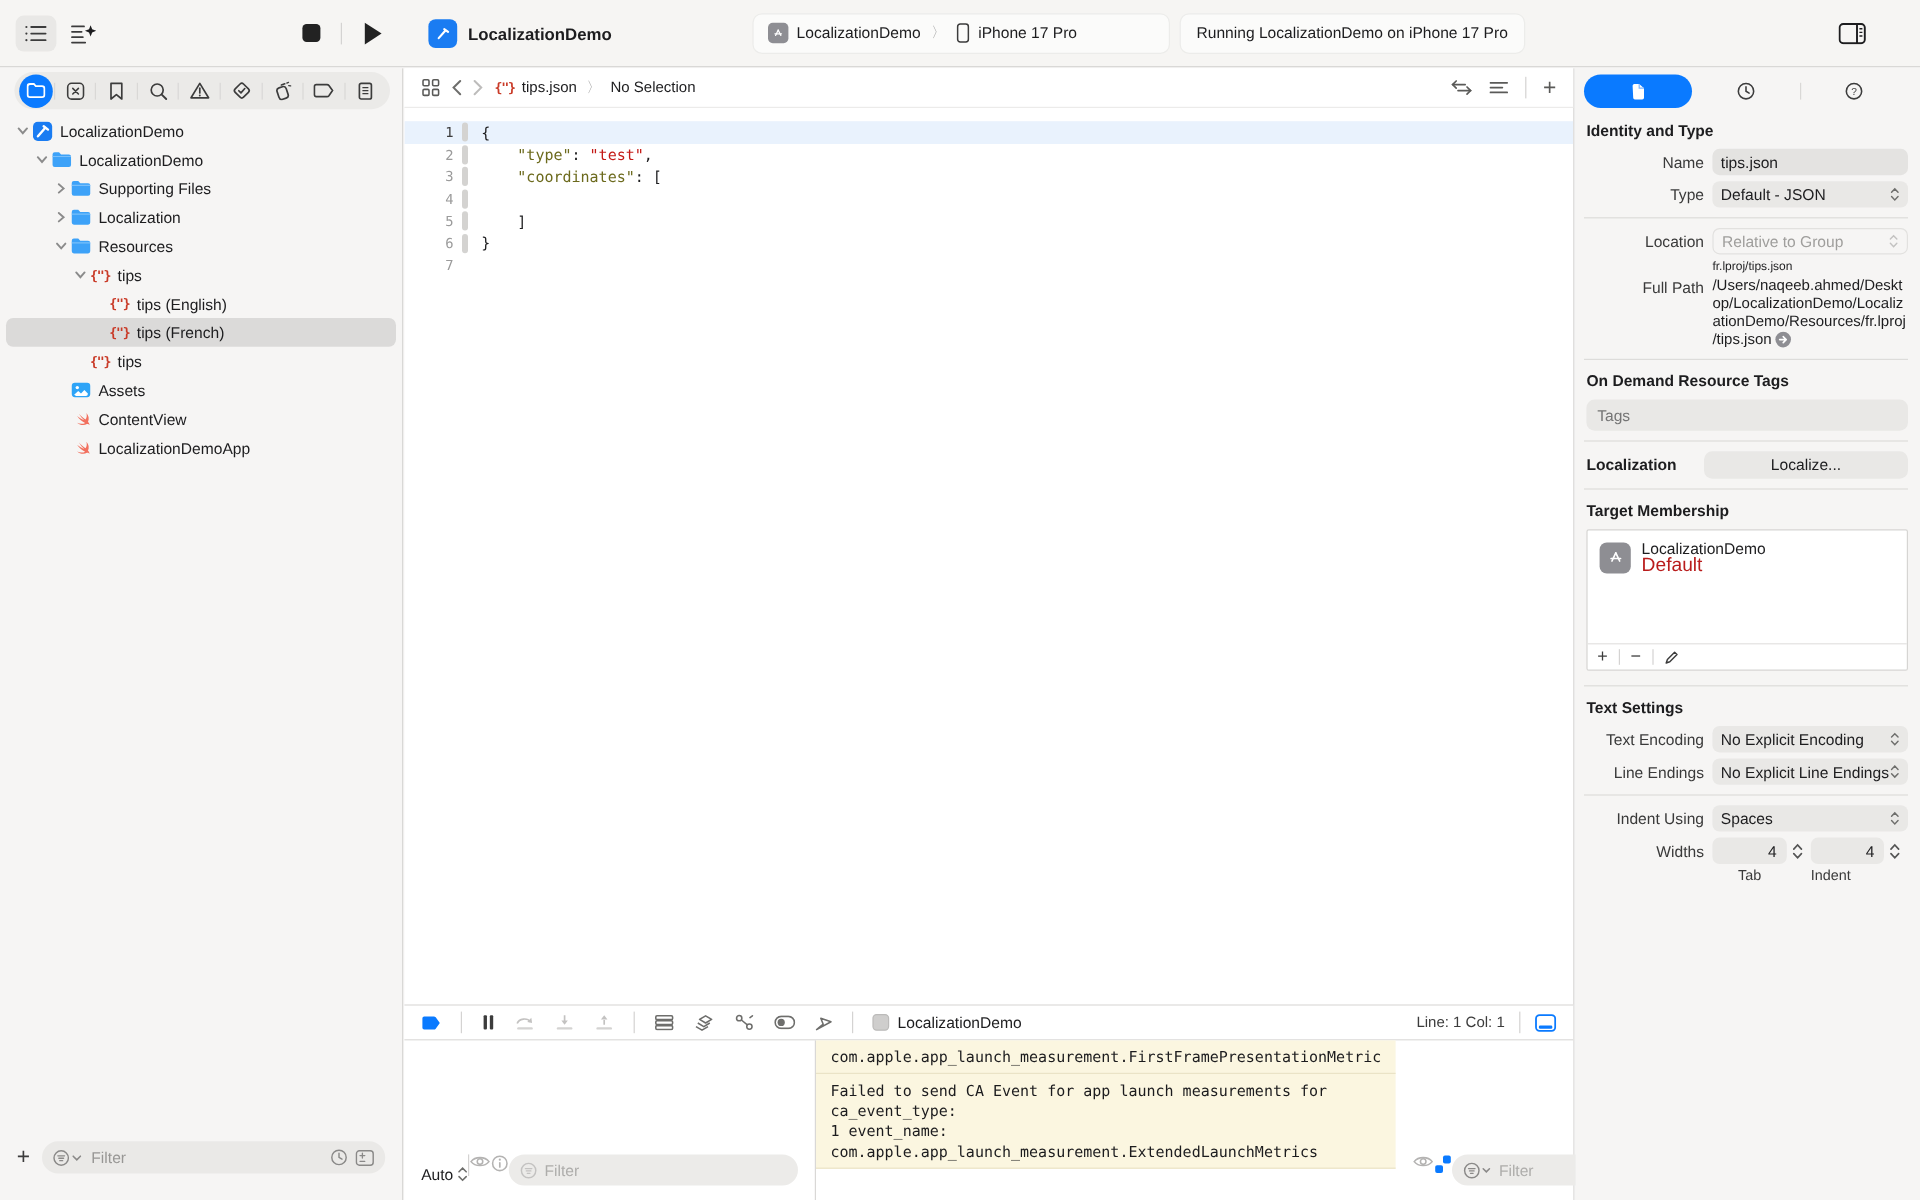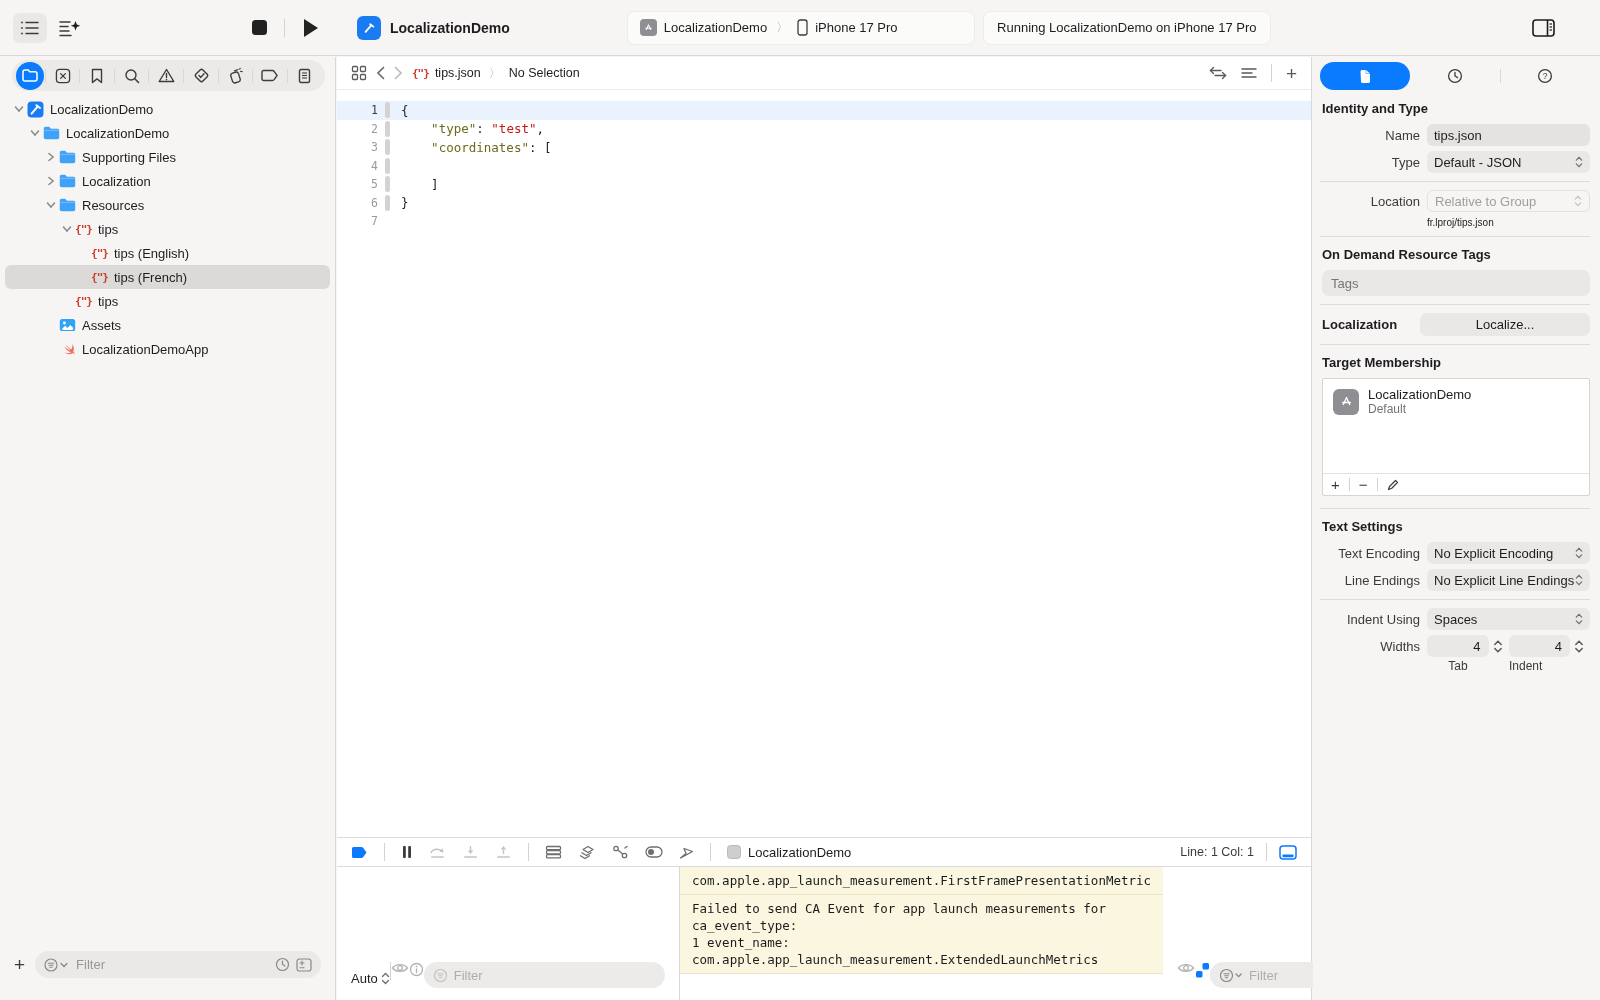--- a/index.html
+++ b/index.html
@@ -94,21 +94,21 @@
   .path-val{flex:1;overflow-wrap:anywhere;line-height:15px;font-size:12.5px}
   .path-arrow{display:inline-flex;vertical-align:-3px;margin-left:3px}
   .big-field{height:26px;background:#e9e8e6;border-radius:7px;display:flex;align-items:center;padding:0 9px;color:#98979
 5;color:#989795;margin:0 0 4px 2px}
   .loc-row{display:flex;align-items:center;justify-content:space-between;margin:2px 0 2px 2px}
   .btn-pill{width:170px;height:23px;background:#e9e8e6;border-radius:7px;display:flex;align-items:center;justify-content:center;color:#1d1d1f}
   .tm-box{margin:2px 0 0 2px;background:#fff;border:1px solid #d6d5d3;border-radius:2px;height:118px;display:flex;flex-direction:column}
   .tm-row{display:flex;align-items:center;gap:9px;padding:8px 10px}
   .tm-icon{width:26px;height:26px;border-radius:6px;background:#8e8e93;display:flex;align-items:center;justify-content:center;flex:none}
   .tm-name{font-size:13px;line-height:15px}
-  .tm-sub{font-size:12px;color:#737373;line-height:14px}
+  .tm-sub{font-size:16px;color:#b91c1c;line-height:14px}
   .tm-foot{margin-top:auto;border-top:1px solid #e3e2e0;height:22px;display:flex;align-items:center;padding:0 8px;gap:9px;color:#3c3c3c}
   .tm-foot .vdiv{height:13px;margin:0}
   .widths-row{display:flex;align-items:center;margin-bottom:2px}
   .num-field{width:62px;height:22px;background:#e9e8e6;border-radius:6px;display:flex;align-items:center;justify-content:flex-end;padding:0 8px}
   .stepper{margin:0 6px 0 4px}
   .caption-row{display:flex;margin-left:107px;font-size:12px;color:#3a3a3a}
 </style>
 </head>
 <body>
 
@@ -381,20 +381,29 @@
       <div class="tree-row" style="padding-left: 38px;">
         <span class="disclosure"></span>
         <span class="tree-icon">
           <svg width="17" height="14" viewBox="0 0 17 14">
             <rect x="0.8" y="1" width="15.4" height="12" rx="2.6" fill="#2ea4f7"></rect>
             <circle cx="5.4" cy="5" r="1.4" fill="#fff"></circle>
             <path d="M2.8 11 l3.4 -3.2 2.3 2.1 2.8 -2.8 2.9 2.9 v0.4 a1.6 1.6 0 0 1 -1.6 1.6 h-8.2 z" fill="#fff"></path>
           </svg>
         </span>
         <span class="tree-label">Assets</span>
+      </div>
+      <div class="tree-row" style="padding-left: 38px;">
+        <span class="disclosure"></span>
+        <span class="tree-icon">
+          <svg width="16" height="16" viewBox="0 0 16 16">
+            <path d="M13.3 10.6 C14.5 8.2 14 5.2 11.9 3.1 C12.7 5.1 12.3 7.2 11.2 8.6 C9.4 7.2 7.2 5.3 5.6 3.5 C7 5.9 8.9 7.9 10.3 9.2 C8.4 8.6 6 7.2 4.2 5.7 C6 8.4 8.7 10.5 10.9 11.4 C9.3 12.4 6.7 12.4 4.2 11.3 C6.7 13.4 10.2 13.8 12.4 12.3 C13.2 12.1 14.1 12.5 14.6 13.2 C14.6 12.2 14.1 11.2 13.3 10.6 Z" fill="#f2705e"></path>
+          </svg>
+        </span>
+        <span class="tree-label">ContentView</span>
       </div>
       <div class="tree-row" style="padding-left: 38px;">
         <span class="disclosure"></span>
         <span class="tree-icon">
           <svg width="16" height="16" viewBox="0 0 16 16">
             <path d="M13.3 10.6 C14.5 8.2 14 5.2 11.9 3.1 C12.7 5.1 12.3 7.2 11.2 8.6 C9.4 7.2 7.2 5.3 5.6 3.5 C7 5.9 8.9 7.9 10.3 9.2 C8.4 8.6 6 7.2 4.2 5.7 C6 8.4 8.7 10.5 10.9 11.4 C9.3 12.4 6.7 12.4 4.2 11.3 C6.7 13.4 10.2 13.8 12.4 12.3 C13.2 12.1 14.1 12.5 14.6 13.2 C14.6 12.2 14.1 11.2 13.3 10.6 Z" fill="#f2705e"></path>
           </svg>
         </span>
         <span class="tree-label">LocalizationDemoApp</span>
       </div>
@@ -778,20 +787,29 @@
               <path d="M1.3 7.8 L4 10.6 L6.7 7.8"></path>
             </g>
           </svg>
         </span>
       </span>
   </div>
   <div class="form-row" style="margin-bottom:3px">
     <span class="form-label"></span>
     <span style="flex:1;font-size:10px">fr.lproj/tips.json</span>
   </div>
+  <div class="form-row" style="align-items:flex-start">
+    <span class="form-label start">Full Path</span>
+    <span class="path-val"><span>/Users/naqeeb.ahmed/Desktop/LocalizationDemo/LocalizationDemo/Resources/fr.lproj/tips.json</span><span class="path-arrow">
+          <svg width="14" height="14" viewBox="0 0 14 14">
+            <circle cx="7" cy="7" r="6.5" fill="#8e8e93"></circle>
+            <path d="M4 7 h5 M7 4.5 L9.5 7 L7 9.5" fill="none" stroke="#fff" stroke-width="1.3" stroke-linecap="round" stroke-linejoin="round"></path>
+          </svg>
+        </span></span>
+  </div>
   <div class="insp-div"></div>
 
   <div class="section-h">On Demand Resource Tags</div>
   <div class="big-field">
       <input style="border: 0px; background: transparent; outline: none; width: 100%; font-size: 13px; font-family: inherit;" placeholder="Tags">
     </div>
   <div class="insp-div"></div>
 
   <div class="loc-row">
     <span class="section-h" style="margin:0">Localization</span>

